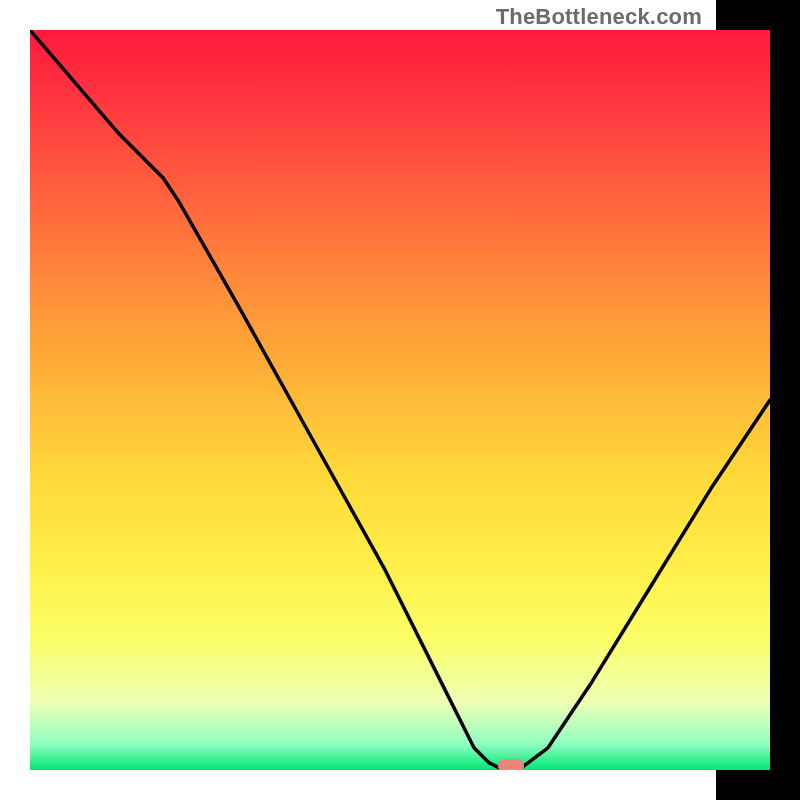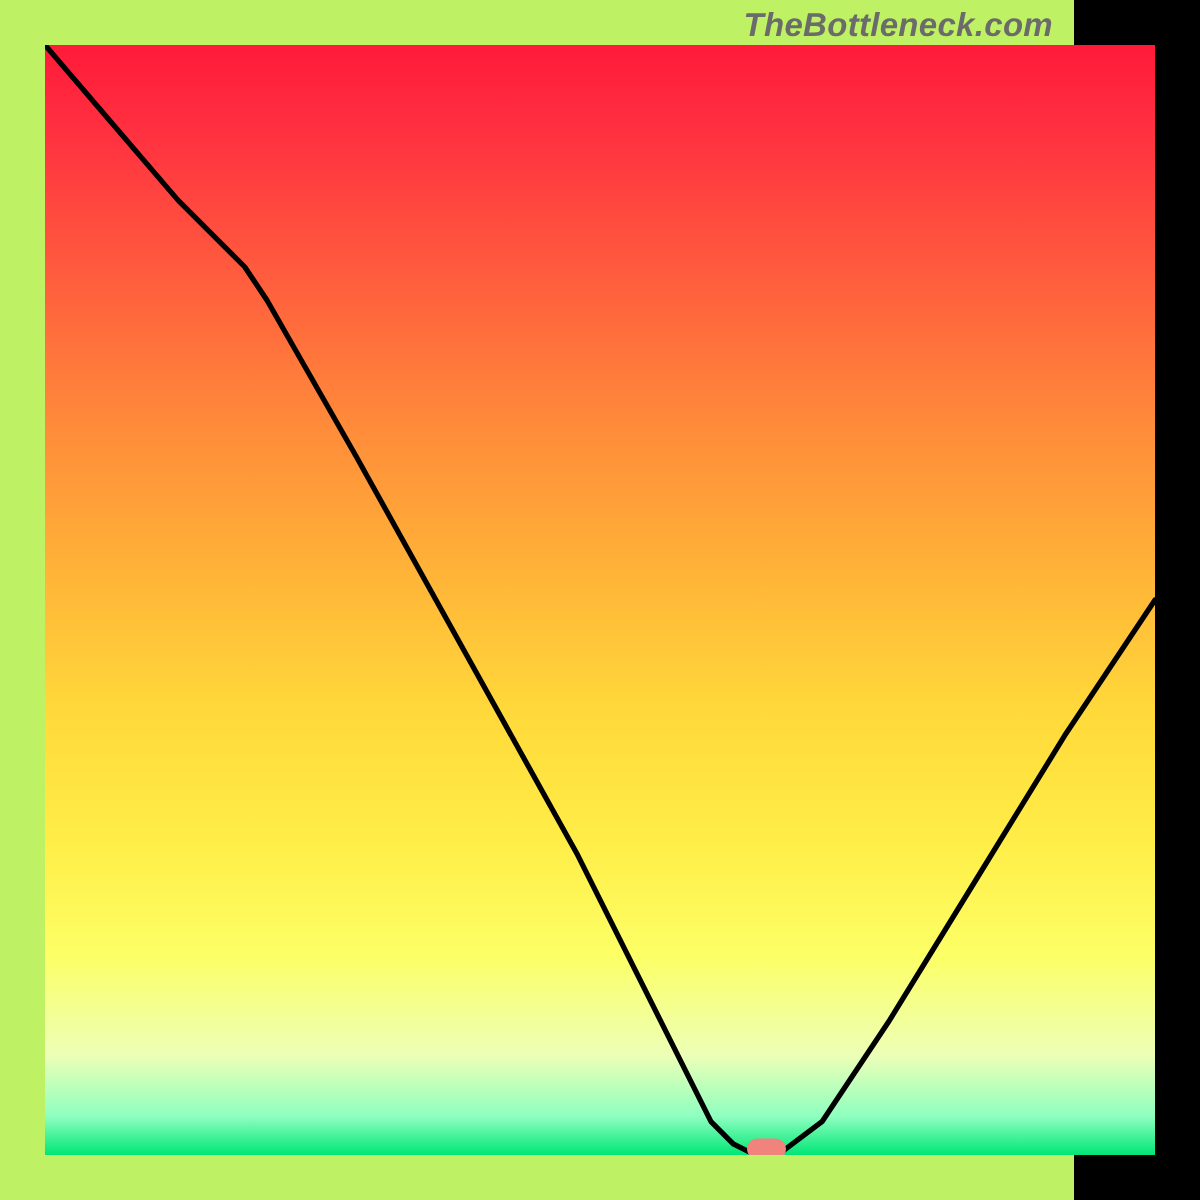--- a/index.html
+++ b/index.html
@@ -8,22 +8,21 @@
     width: 800px;
     height: 800px;
     background: #000;
     overflow: hidden;
     font-family: Arial, Helvetica, sans-serif;
   }
   .frame {
     position: relative;
     width: 716px;
     height: 800px;
-    background: #bef264;
-    font-style: italic;
+    background: #ffffff;
   }
   .watermark {
     position: absolute;
     top: 4px;
     right: 14px;
     font-size: 22px;
     font-weight: 600;
     color: #6b6b6b;
     letter-spacing: 0.2px;
     z-index: 10;

